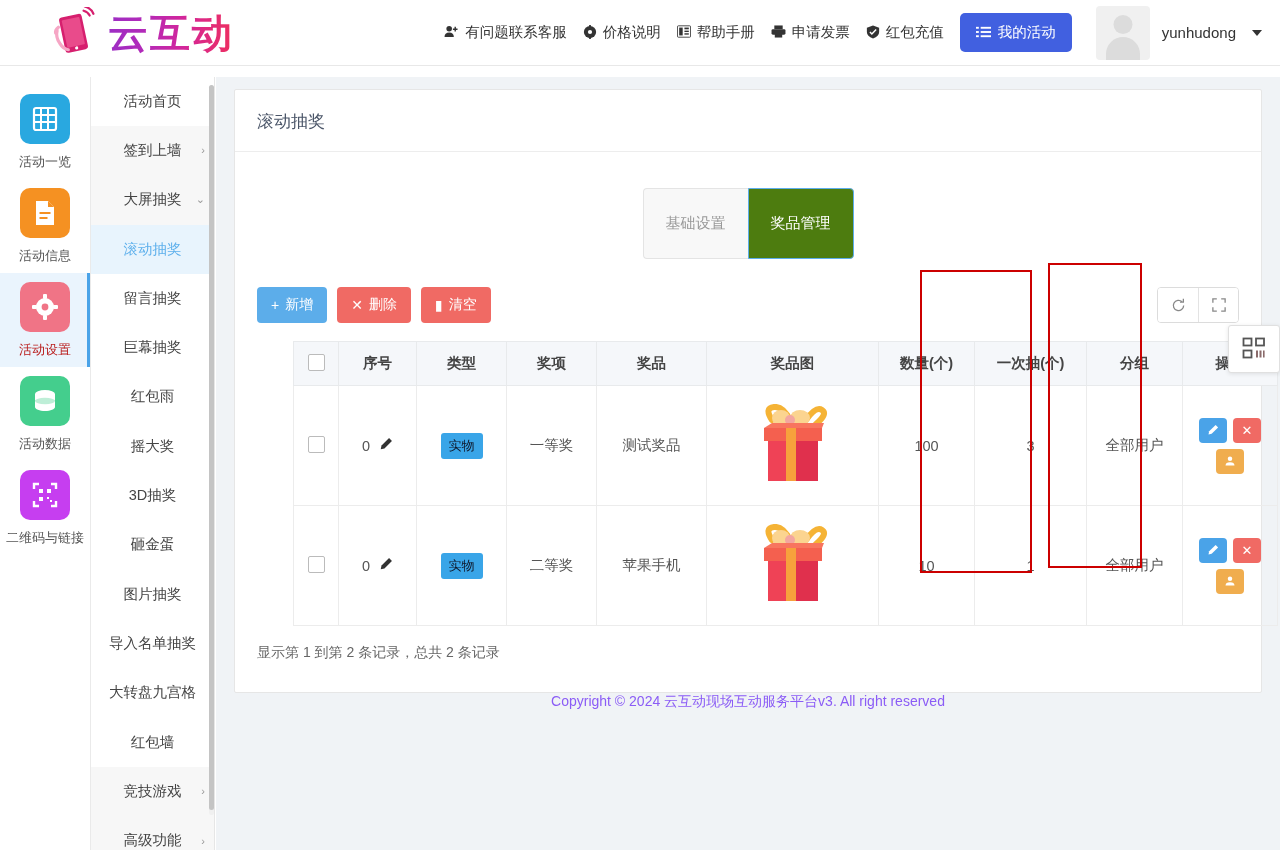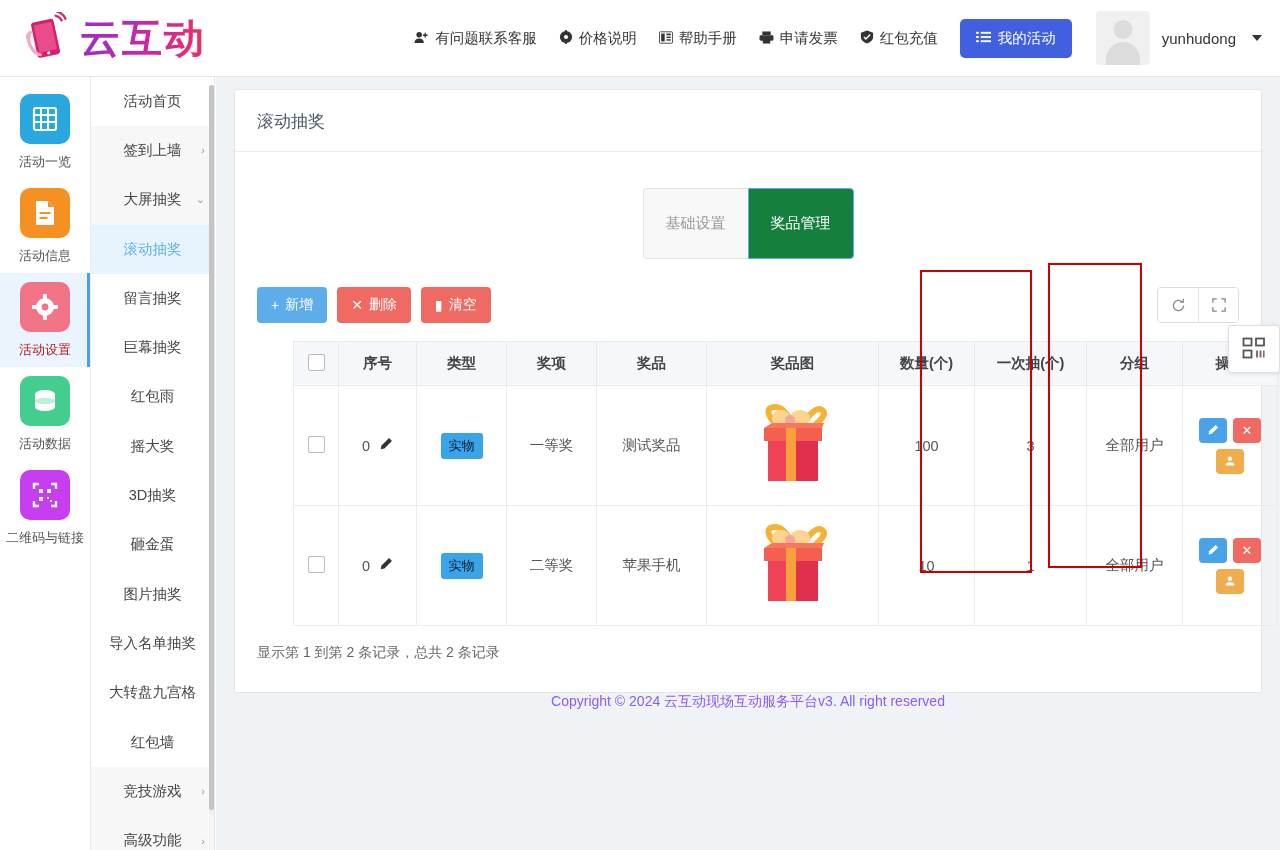--- a/index.html
+++ b/index.html
@@ -7,40 +7,40 @@
     width: 1280px; height: 850px;
     font-family: "Liberation Sans", "DejaVu Sans", sans-serif;
     background: #ffffff;
     overflow: hidden;
     color: #333;
   }
 
   
   .topbar {
     position: absolute; top: 0; left: 0;
-    width: 1280px; height: 77px;
+    width: 1280px; height: 66px;
     background: #ffffff;
     border-bottom: 1px solid #e8e8e8;
-    display: flex; align-items: center;
+    display: flex; align-items: center; padding-left: 28px;
   }
   .logo-wrap {
     width: 230px; height: 77px;
     display: flex; align-items: center; padding-left: 20px;
   }
   .logo-icon { width: 54px; height: 52px; position: relative; margin-right: 6px; }
   .logo-text {
     font-size: 40px; font-weight: bold; letter-spacing: 2px;
     background: linear-gradient(90deg, #9c2ec4 0%, #b42ab8 30%, #d3269a 60%, #ee2f5e 100%);
     -webkit-background-clip: text; background-clip: text;
     -webkit-text-fill-color: transparent; color: #c42a9d;
     line-height: 52px;
   }
   .topnav {
     flex: 1; display: flex; align-items: center; justify-content: flex-end;
-    gap: 22px; padding-right: 10px; font-family: Liberation Serif, serif;
+    gap: 16px; padding-right: 10px;
   }
   .topnav-item {
     display: flex; align-items: center; gap: 6px;
     font-size: 14.5px; color: #333; cursor: pointer; white-space: nowrap;
   }
   .topnav-item .ti { font-size: 13px; color: #333; line-height: 1; }
   .btn-myact {
     display: flex; align-items: center; gap: 7px;
     background: #4160e0; color: #fff;
     font-size: 14.5px; border-radius: 5px;
@@ -139,21 +139,21 @@
     border-bottom: 1px solid #ededed;
   }
   .card-body { padding: 18px 22px 30px 22px; }
 
   .tabs { display: flex; justify-content: center; margin-top: 18px; margin-bottom: 28px; }
   .tab {
     font-size: 15px; padding: 25px 22px; cursor: pointer;
     border: 1px solid #e4e4e4;
   }
   .tab.inactive { background: #f8f8f8; color: #999; border-right: none; border-radius: 4px 0 0 4px; }
-  .tab.active { background: #15803d; color: #fff; border-color: #5cadea; border-radius: 0 4px 4px 0; }
+  .tab.active { background: #4d7c0f; color: #fff; border-color: #5cadea; border-radius: 0 4px 4px 0; }
 
   .toolbar-row {
     display: flex; align-items: flex-start; justify-content: space-between;
     margin-bottom: 18px; position: relative;
   }
   .btn-group { display: flex; gap: 10px; }
   .btn {
     display: inline-flex; align-items: center; gap: 6px;
     font-size: 14px; color: #fff; padding: 9px 14px;
     border-radius: 4px; cursor: pointer; border: none; white-space: nowrap;

